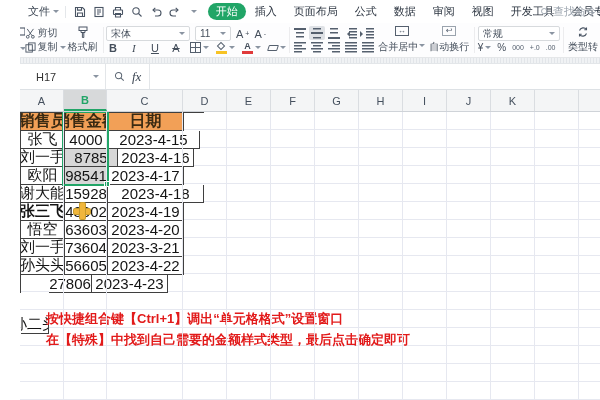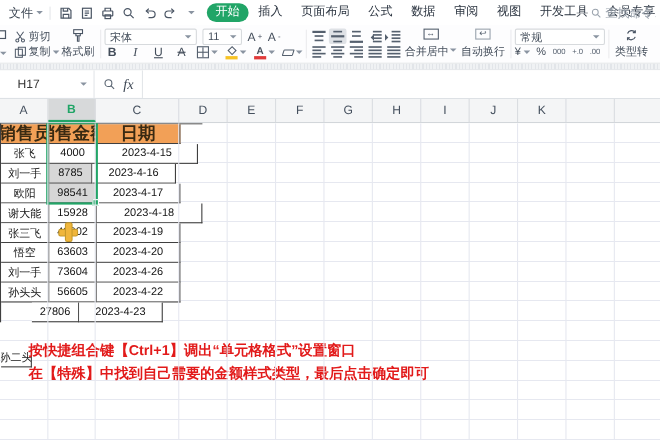--- a/index.html
+++ b/index.html
@@ -1,18 +1,18 @@
 <!DOCTYPE html>
 <html style="--accent: #21a567; --orange: #f2a057; --selgray: #d7d7d7; --red: #e21a1a; --gold: #f0b63c;"><head>
 <meta charset="utf-8">
 <style>
   html,body{margin:0;padding:0;width:600px;height:400px;overflow:hidden;}
   *{box-sizing:border-box;}
   .app{position:relative;width:600px;height:400px;background:#fff;
-       font-family:"Liberation Sans","DejaVu Sans",sans-serif;color:#3c4653;}
+       font-family:"Liberation Sans","DejaVu Sans",sans-serif;color:#3c4653;padding-left:20px;}
 
   
   .titlebar{height:23px;display:flex;align-items:center;padding:0 4px 0 8px;font-size:11px;background:#fff;}
   .file-menu{display:flex;align-items:center;gap:3px;cursor:default;white-space:nowrap;}
   .car{width:0;height:0;border:3px solid transparent;border-top-color:#8a94a1;margin-top:3px;display:inline-block;}
   .tb-sep{width:1px;height:12px;background:#e4e7ea;margin:0 6px;}
   .qat{display:flex;align-items:center;gap:3px;}
   .ibtn{width:16px;height:16px;display:flex;align-items:center;justify-content:center;border-radius:2px;}
   .ibtn svg{stroke:#4a5564;fill:none;stroke-width:1.1;}
   .tabs{display:flex;align-items:center;gap:1px;margin-left:6px;min-width:0;}
@@ -106,21 +106,21 @@
               font-size:11px;color:#45505e;}
   .colh{position:absolute;top:0;bottom:0;display:flex;align-items:center;justify-content:center;
         border-right:1px solid #dadde1;}
   .colh-sel{background:#d7d9da;color:var(--accent);font-weight:bold;border-bottom:2px solid var(--accent);}
   .grid{position:relative;height:288px;background:#fff;overflow:hidden;
         background-image:repeating-linear-gradient(to bottom,transparent 0 17px,#e6e8f0 17px 18px);}
   .vline{position:absolute;top:0;bottom:0;width:1px;background:#e6e8f0;}
   .sheettable{position:absolute;left:0;top:0;border-top:1px solid #3f3f3f;border-left:1px solid #3f3f3f;}
   .trow{display:flex;height:18px;}
   .tcell{height:18px;border-right:1px solid #3f3f3f;border-bottom:1px solid #3f3f3f;background:#fff;
-         display:flex;align-items:center;justify-content:center;font-size:10px;color:#141414;
+         display:flex;align-items:center;justify-content:center;font-size:15px;color:#141414;
          white-space:nowrap;overflow:hidden;}
   .hcell{background:var(--orange);font-weight:bold;color:#3a2a12;font-size:16px;}
   .selfill{background:var(--selgray);}
   .selborder{position:absolute;left:42px;top:-1px;width:47px;height:75px;
              border:2px solid var(--accent);pointer-events:none;}
   .fillhandle{position:absolute;left:84px;top:69px;width:6px;height:6px;background:var(--accent);
               border:1px solid #fff;}
   .cellcursor{position:absolute;left:54px;top:91px;width:16px;height:16px;}
   .cellcursor .hb{position:absolute;left:0;top:5.5px;width:16px;height:5px;background:var(--gold);
                   border-radius:1px;box-shadow:0 0 0 1px #c79a2b;}
@@ -399,47 +399,47 @@
           <div class="tcell hcell" style="width: 43px;">销售金额</div>
           <div class="tcell hcell" style="width: 76px;">日期</div>
         </div>
         <div class="trow">
           <div class="tcell" style="width: 44px;">张飞</div>
           <div class="tcell" style="width: 43px;">4000</div>
           <div class="tcell" style="width: 92px;">2023-4-15</div>
         </div>
         <div class="trow">
           <div class="tcell" style="width: 44px;">刘一手</div>
-          <div class="tcell selfill" style="width: 39px;">8785</div>
+          <div class="tcell selfill" style="width: 53px;">8785</div>
           <div class="tcell" style="width: 76px;">2023-4-16</div>
         </div>
         <div class="trow">
           <div class="tcell" style="width: 44px;">欧阳</div>
           <div class="tcell selfill" style="width: 43px;">98541</div>
           <div class="tcell" style="width: 76px;">2023-4-17</div>
         </div>
         <div class="trow">
           <div class="tcell" style="width: 44px;">谢大能</div>
           <div class="tcell" style="width: 43px;">15928</div>
           <div class="tcell" style="width: 96px;">2023-4-18</div>
         </div>
         <div class="trow">
-          <div class="tcell" style="width: 44px;">张三飞</div>
+          <div class="tcell" style="width: 44px; font-weight: bold;">张三飞</div>
           <div class="tcell" style="width: 43px;">43602</div>
           <div class="tcell" style="width: 76px;">2023-4-19</div>
         </div>
         <div class="trow">
           <div class="tcell" style="width: 44px;">悟空</div>
           <div class="tcell" style="width: 43px;">63603</div>
           <div class="tcell" style="width: 76px;">2023-4-20</div>
         </div>
         <div class="trow">
           <div class="tcell" style="width: 44px;">刘一手</div>
           <div class="tcell" style="width: 43px;">73604</div>
-          <div class="tcell" style="width: 76px;">2023-4-26</div>
+          <div class="tcell" style="width: 76px;">2023-3-21</div>
         </div>
         <div class="trow">
           <div class="tcell" style="width: 44px;">孙头头</div>
           <div class="tcell" style="width: 43px;">56605</div>
           <div class="tcell" style="width: 76px;">2023-4-22</div>
         </div>
         <div class="trow">
           <div class="tcell" style="width: 28px; margin-top: 41px;">孙二头</div>
           <div class="tcell" style="width: 43px;">27806</div>
           <div class="tcell" style="width: 76px;">2023-4-23</div>

